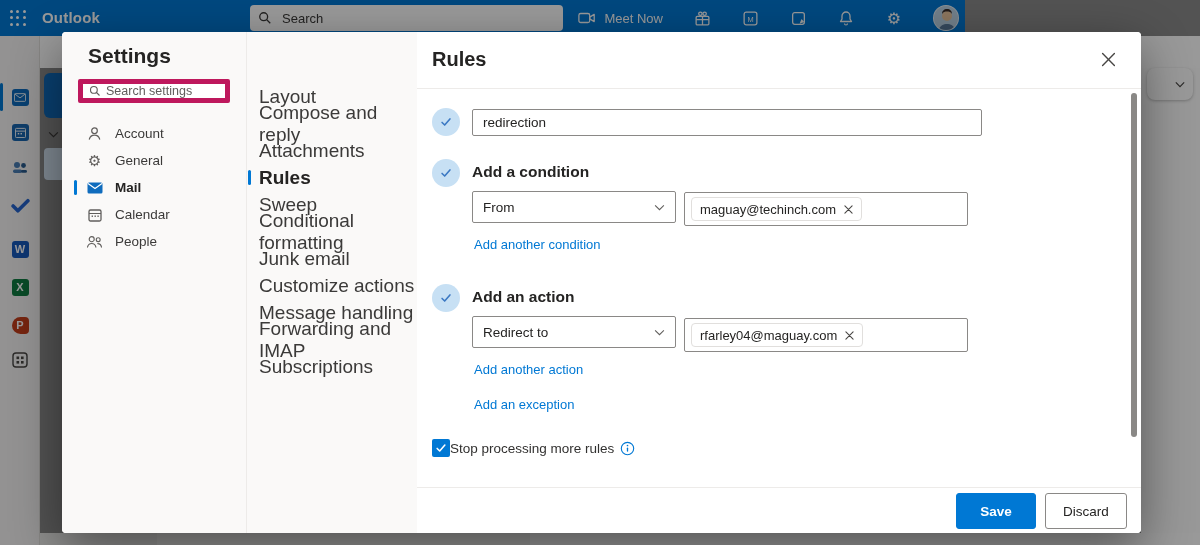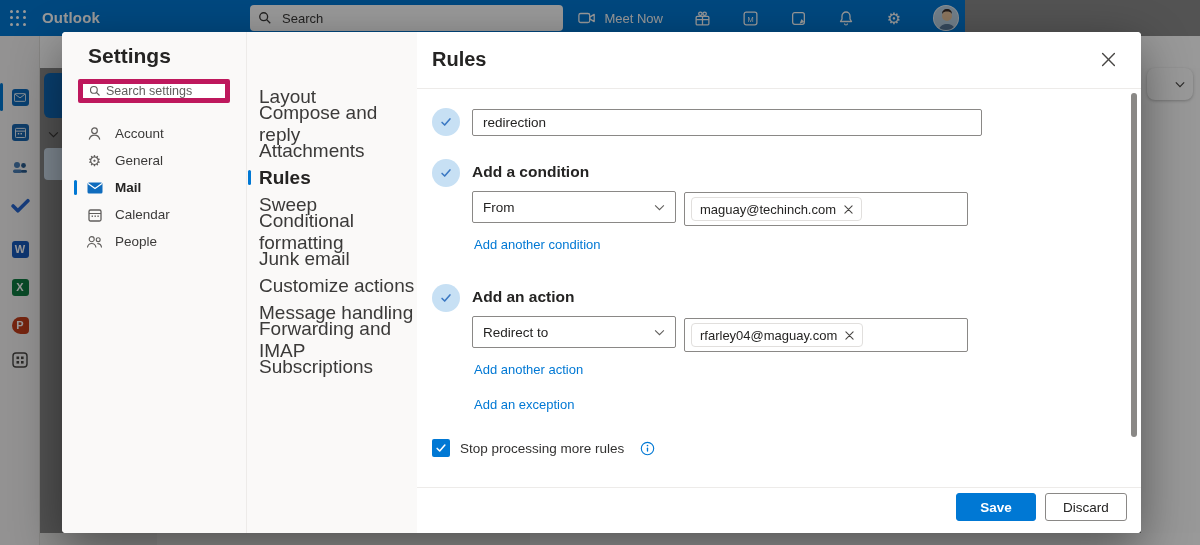--- a/index.html
+++ b/index.html
@@ -61,26 +61,26 @@
   .pane-divider { position:absolute; left:0; top:56px; width:100%; height:1px; background:#edebe9; }
 
   .badge { position:absolute; width:28px; height:28px; border-radius:50%; background:#c7e0f4; display:flex; align-items:center; justify-content:center; }
   .rule-name-input { position:absolute; left:55px; top:77px; width:510px; height:27px; border:1px solid #8a8886; border-radius:2px; font-size:13.5px; font-family:inherit; padding:0 10px; color:#252423; outline:none; }
   .sec-heading { position:absolute; font-size:15.5px; font-weight:700; color:#252423; }
   .dropdown { position:absolute; left:55px; width:204px; height:32px; border:1px solid #8a8886; border-radius:2px; background:#fff; display:flex; align-items:center; justify-content:space-between; padding:0 10px; font-size:13.5px; color:#252423; cursor:pointer; }
   .chipbox { position:absolute; left:267px; width:284px; height:34px; border:1px solid #8a8886; border-radius:2px; background:#fff; display:flex; align-items:center; padding:0 6px; }
   .chip { display:flex; align-items:center; gap:8px; border:1px solid #e1dfdd; border-radius:4px; height:24px; padding:0 8px; font-size:13px; color:#252423; background:#fff; }
   .chip .x { cursor:pointer; display:flex; }
   .link { position:absolute; left:57px; font-size:13px; color:#0078d4; cursor:pointer; }
-  .chk-row { position:absolute; left:15px; top:407px; display:flex; align-items:center; gap:10px; }
+  .chk-row { position:absolute; left:15px; top:407px; display:flex; align-items:center; }
   .checkbox { width:18px; height:18px; background:#0078d4; border-radius:2px; display:flex; align-items:center; justify-content:center; cursor:pointer; }
   .chk-label { font-size:13.5px; color:#323130; }
   .info-ic { margin-left:6px; display:flex; cursor:pointer; }
   .footer-divider { position:absolute; left:0; top:455px; width:100%; height:1px; background:#edebe9; }
-  .btn { position:absolute; top:461px; height:28px; border-radius:3px; font-size:13.5px; font-family:inherit; display:flex; align-items:center; justify-content:center; cursor:pointer; }
+  .btn { position:absolute; top:461px; height:36px; border-radius:3px; font-size:13.5px; font-family:inherit; display:flex; align-items:center; justify-content:center; cursor:pointer; }
   .btn-save { left:539px; width:80px; background:#0078d4; color:#fff; border:1px solid #0078d4; font-weight:700; }
   .btn-discard { left:628px; width:82px; background:#fff; color:#252423; border:1px solid #8a8886; }
   .scrollbar { position:absolute; right:4px; top:61px; width:6px; height:344px; background:#8a8886; border-radius:3px; }
 </style>
 </head>
 <body>
 
 <div class="screen">
 
   <div class="backdrop">

